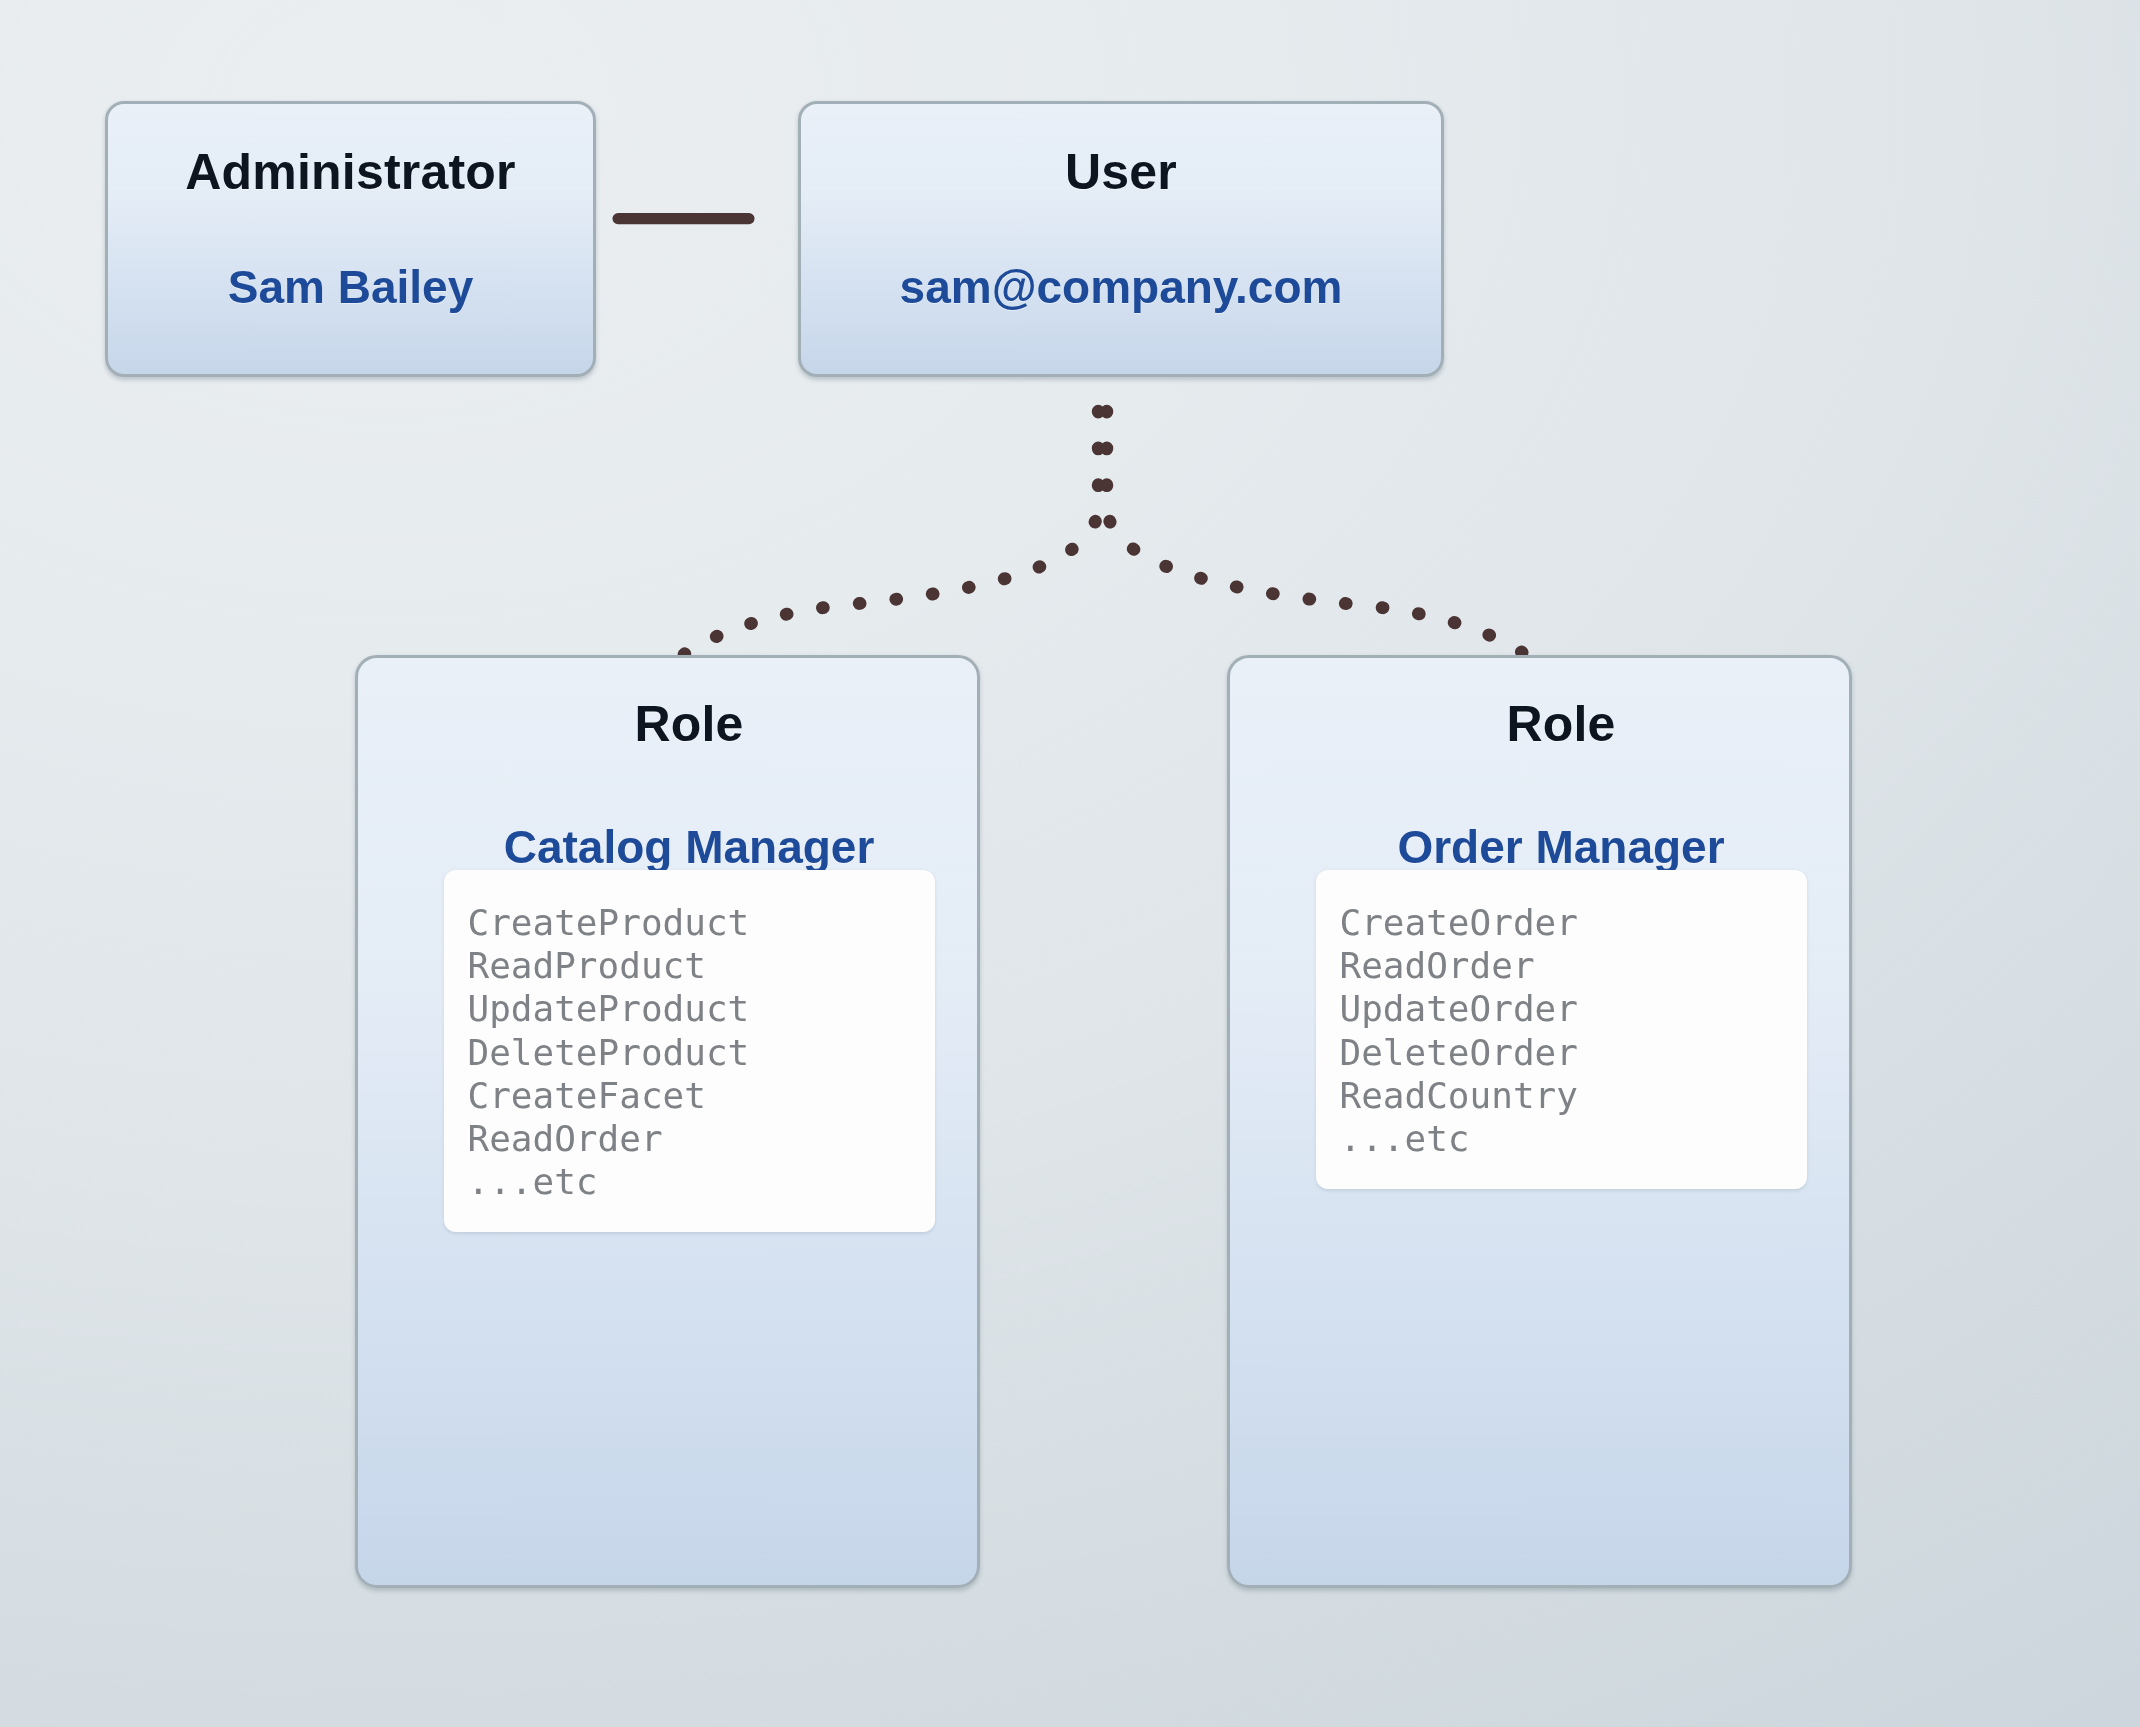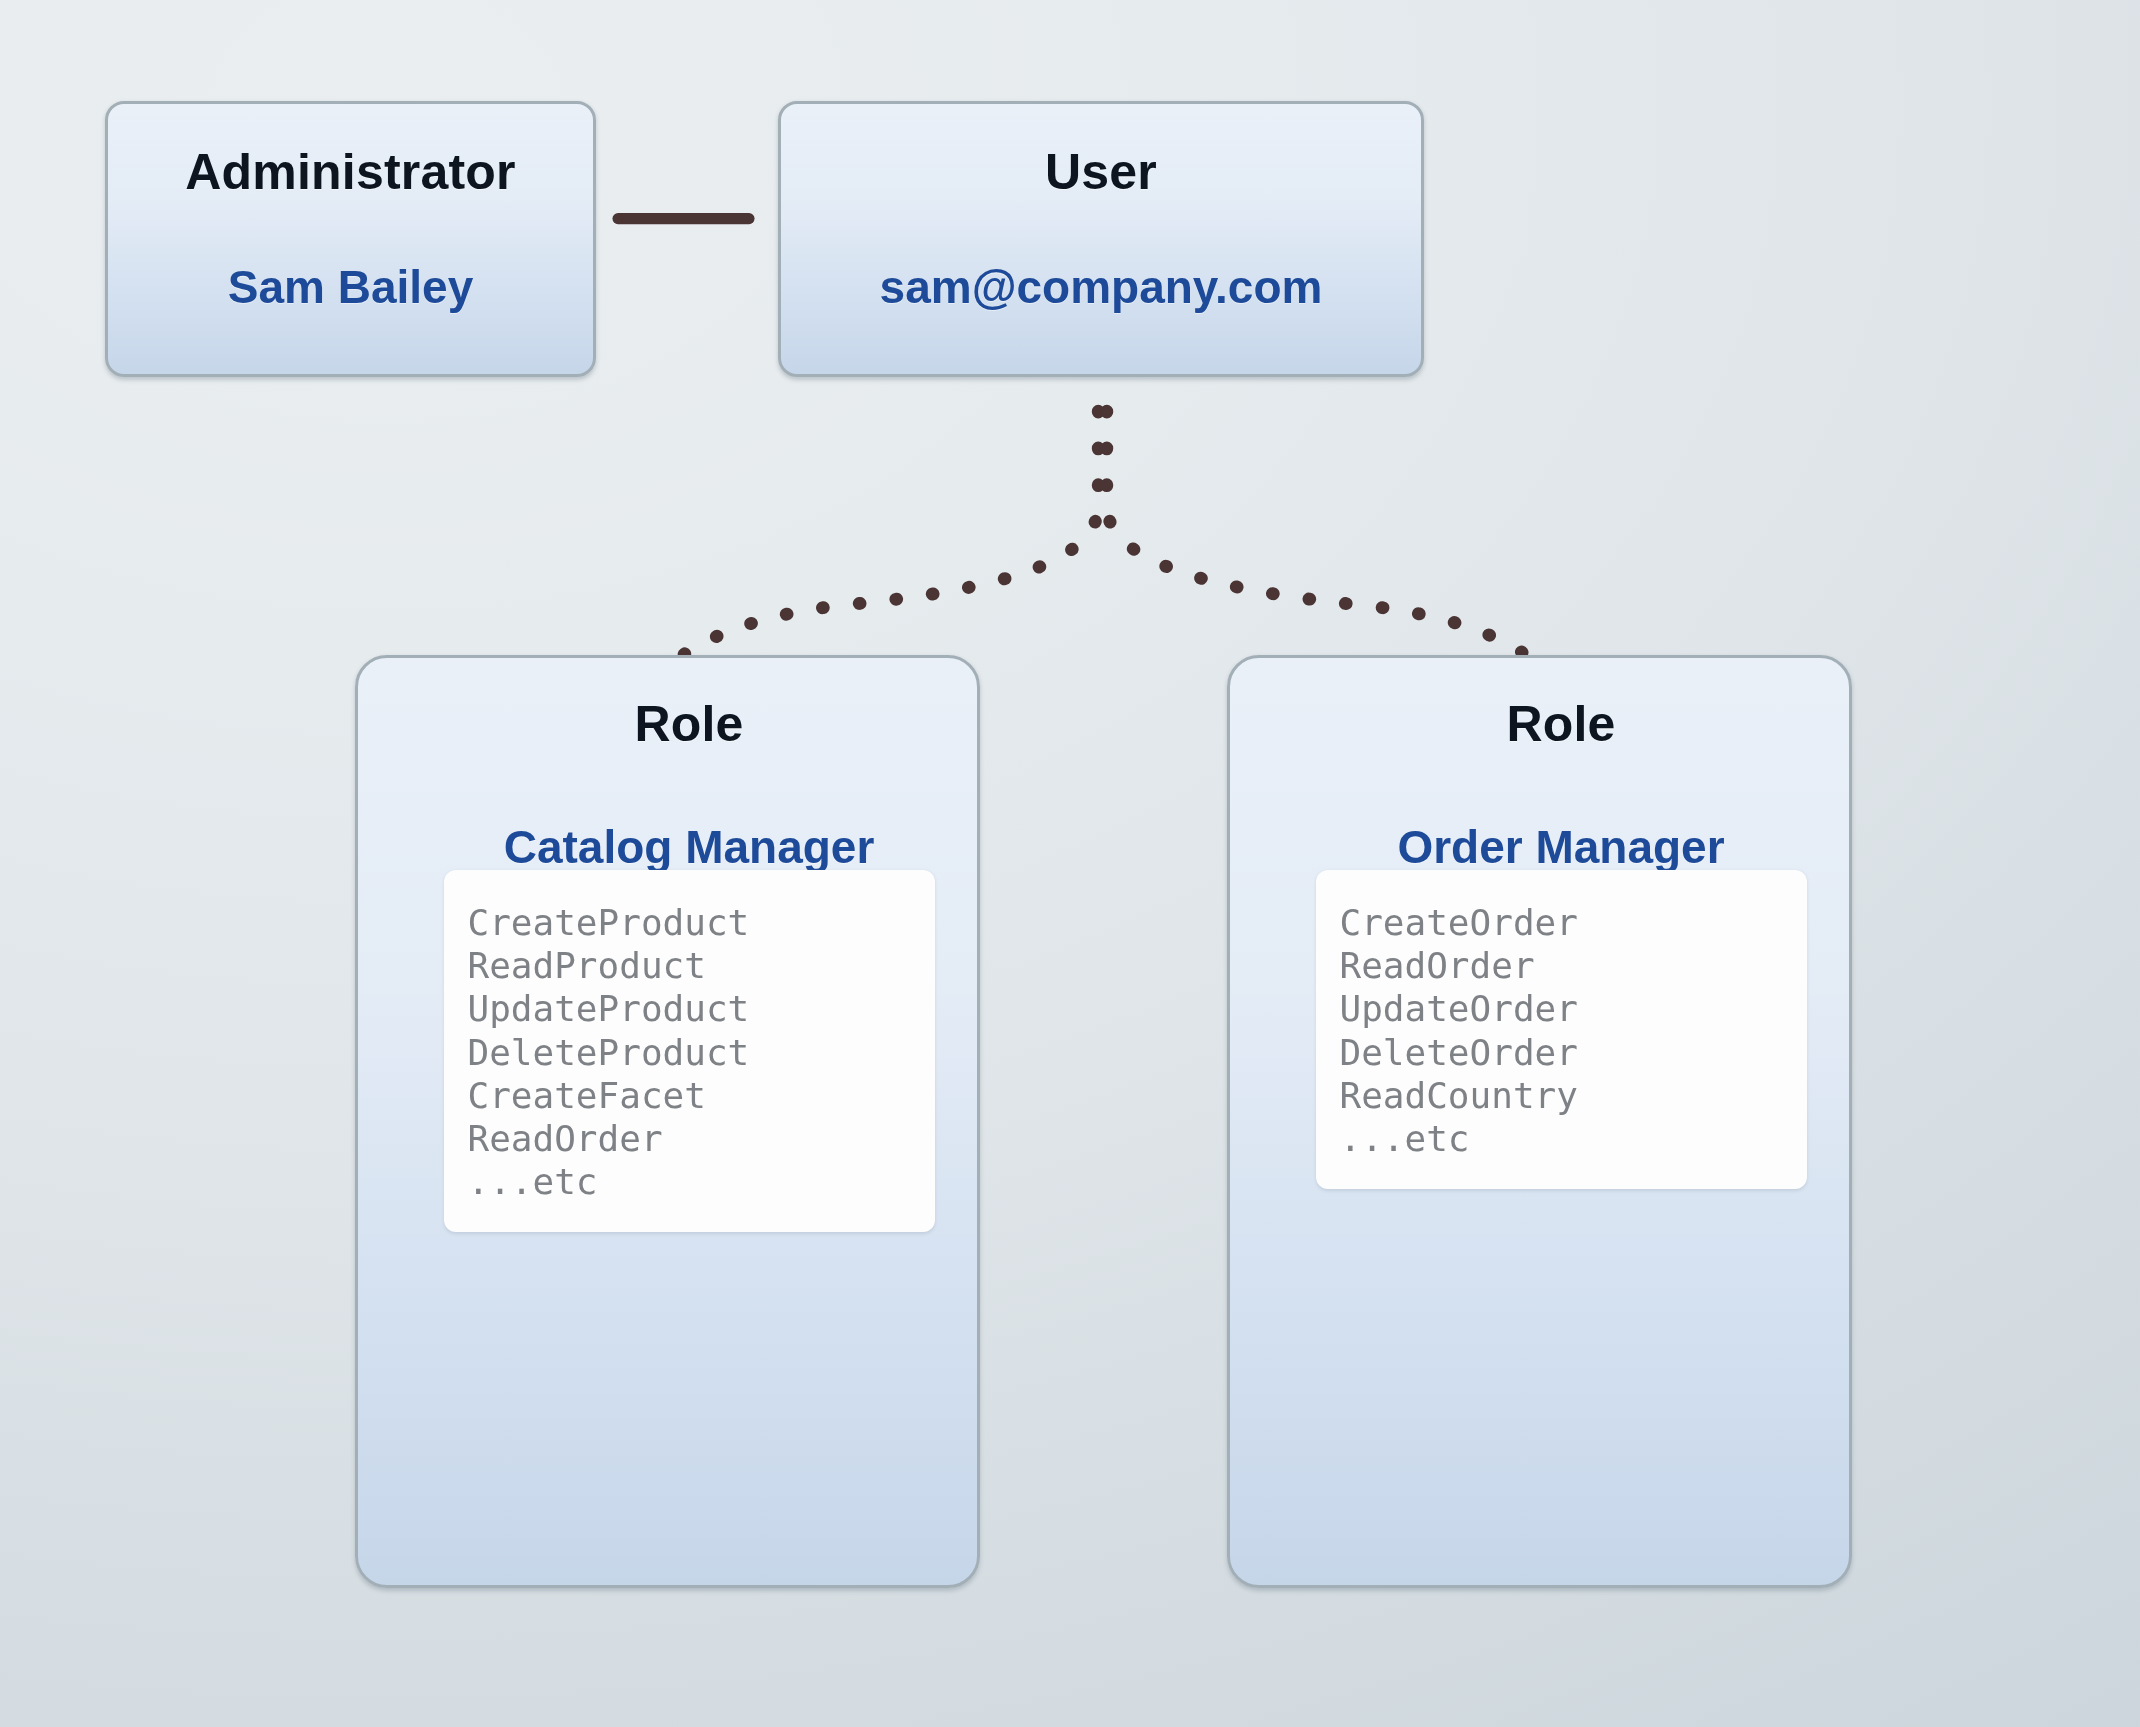--- a/index.html
+++ b/index.html
@@ -56,34 +56,34 @@
   #admin-node {
     left: 105px;
     top: 101px;
     width: 491px;
     height: 276px;
   }
   #admin-node .node-type { font-size: 50px; margin-top: 43px; }
   #admin-node .node-value { font-size: 46px; margin-top: 67px; }
 
   #user-node {
-    left: 778px;
+    left: 798px;
     top: 101px;
     width: 646px;
     height: 276px;
   }
   #user-node .node-type { font-size: 50px; margin-top: 43px; }
   #user-node .node-value { font-size: 46px; margin-top: 67px; }
 
   
   .role-node {
     top: 655px;
     width: 625px;
     height: 933px;
-    border-radius: 32px;
+    border-radius: 22px;
     padding-left: 43px;
   }
   #role-node-0 { left: 355px; }
   #role-node-1 { left: 1227px; }
 
   .role-node .node-type { font-size: 50px; margin-top: 41px; }
   .role-node .node-value { font-size: 46px; margin-top: 75px; }
 
   .perm-box {
     width: 491px;

